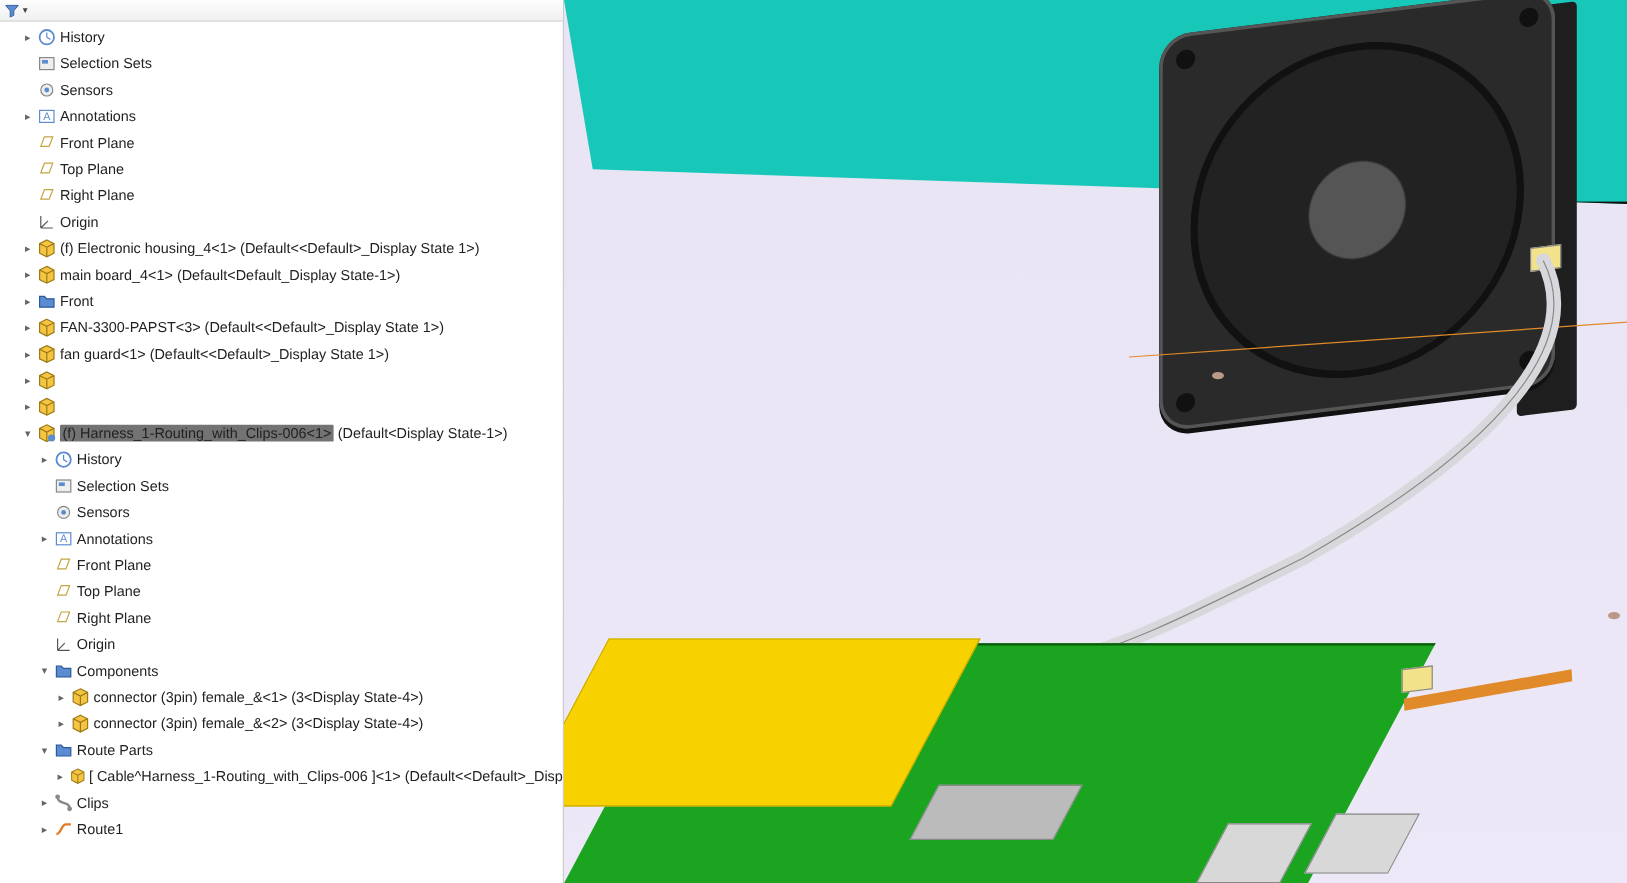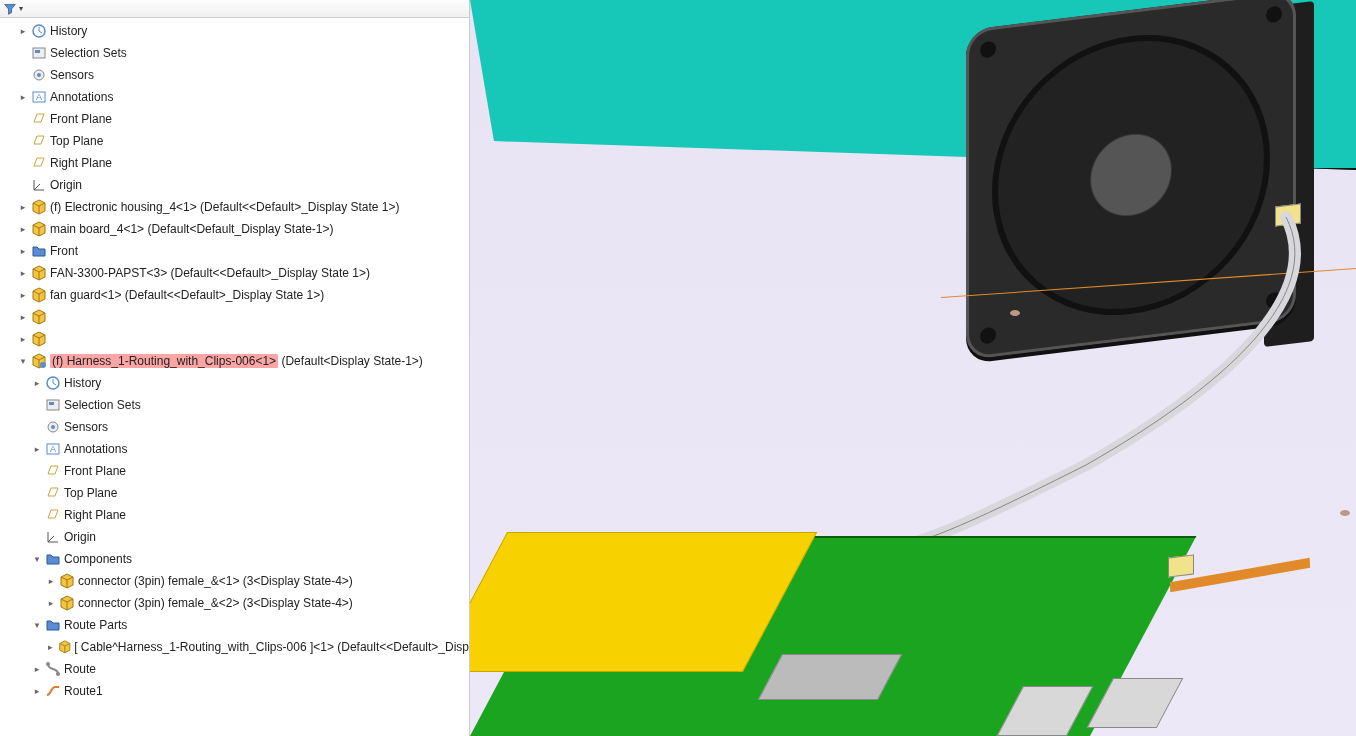--- a/index.html
+++ b/index.html
@@ -70,21 +70,21 @@
   .expander.empty { visibility: hidden; }
   .icon {
     width: 16px; height: 16px;
     display: inline-flex;
     align-items: center; justify-content: center;
   }
   .indent-1 { padding-left: 14px; }
   .indent-2 { padding-left: 28px; }
   .indent-3 { padding-left: 42px; }
   .highlighted {
-    background: #fca5a5;
+    background: #737373;
     padding: 0 2px;
     border-radius: 1px;
   }
   .viewport {
     flex: 1;
     background: linear-gradient(180deg, #e8e4f4 0%, #ece8f8 100%);
     position: relative;
     overflow: hidden;
   }
   
@@ -483,21 +483,21 @@
 
     <div class="node indent-2">
       <span class="expander">▸</span>
       <span class="icon">
           <svg viewBox="0 0 16 16">
             <path d="M3 3 C 3 10, 13 6, 13 13" stroke="#888" fill="none" stroke-width="2"></path>
             <circle cx="3" cy="3" r="2" fill="#888"></circle>
             <circle cx="13" cy="13" r="2" fill="#888"></circle>
           </svg>
         </span>
-      <span>Route</span>
+      <span>Clips</span>
     </div>
     <div class="node indent-2">
       <span class="expander">▸</span>
       <span class="icon">
           <svg viewBox="0 0 16 16">
             <path d="M2 12 C 6 12, 6 4, 10 4 L14 4" stroke="#e07b2a" fill="none" stroke-width="2"></path>
           </svg>
         </span>
       <span>Route1</span>
     </div>

